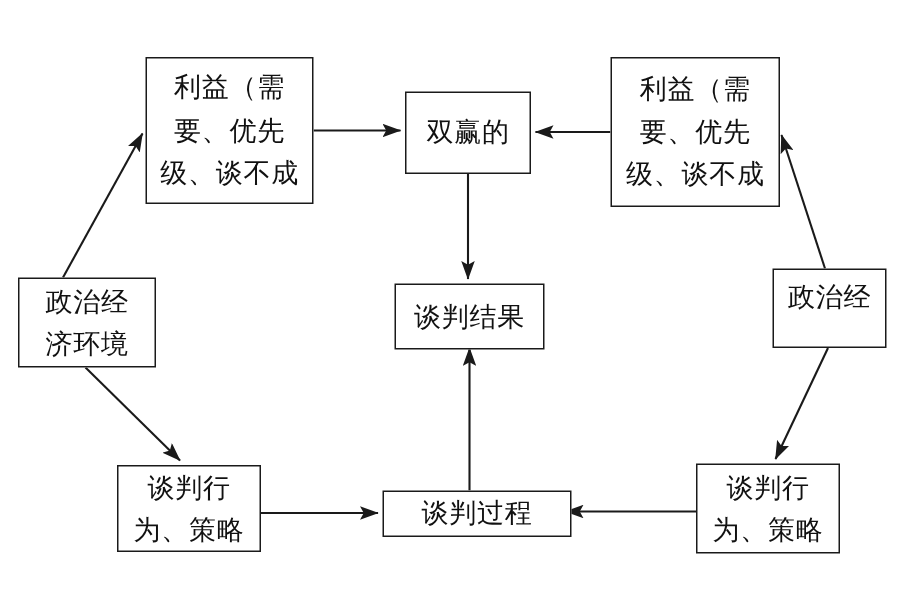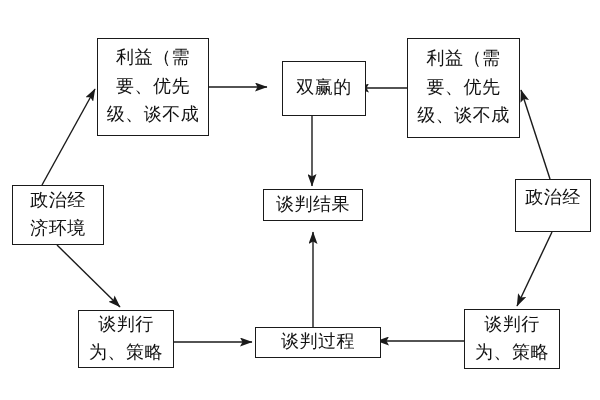--- a/index.html
+++ b/index.html
@@ -5,21 +5,21 @@
   html, body {
     margin: 0;
     padding: 0;
     background: #ffffff;
   }
   #canvas {
     position: relative;
     width: 600px;
     height: 400px;
     background: #ffffff;
-    font-family: Liberation Mono, monospace;
+    font-family: Liberation Serif, serif;
     overflow: hidden;
   }
   #edge-layer {
     position: absolute;
     left: 0;
     top: 0;
     width: 600px;
     height: 400px;
   }
   #edge-layer line {
@@ -35,26 +35,26 @@
     text-align: center;
     border: 1.6px solid #1a1a1a;
     background: #ffffff;
     color: #111111;
     font-size: 18px;
     line-height: 1.58;
     white-space: pre-line;
     letter-spacing: 0.5px;
   }
   #node-interest-left  { left: 97px;  top: 38px;  width: 112px; height: 98px; }
-  #node-win-win        { left: 270px; top: 61px;  width: 84px;  height: 55px; margin-left: 12px; }
+  #node-win-win        { left: 270px; top: 61px;  width: 84px;  height: 55px; }
   #node-interest-right { left: 407px; top: 38px;  width: 113px; height: 100px; }
   #node-env-left       { left: 12px;  top: 185px; width: 92px;  height: 60px; }
   #node-env-right      { left: 515px; top: 179px; width: 76px;  height: 53px;
                          align-items: flex-start; padding-top: 4px; }
-  #node-result         { left: 263px; top: 189px; width: 100px; height: 32px; }
+  #node-result         { left: 263px; top: 189px; width: 100px; height: 44px; }
   #node-behavior-left  { left: 78px;  top: 310px; width: 96px;  height: 58px; }
   #node-process        { left: 255px; top: 327px; width: 126px; height: 31px; line-height: 1.2; }
   #node-behavior-right { left: 464px; top: 309px; width: 96px;  height: 60px; }
 </style>
 </head>
 <body>
 
 <div id="canvas">
 
   <svg id="edge-layer" viewBox="0 0 600 400" xmlns="http://www.w3.org/2000/svg">

